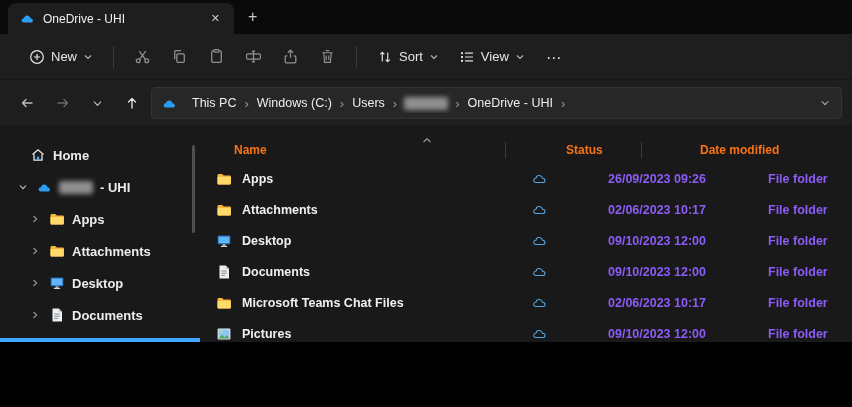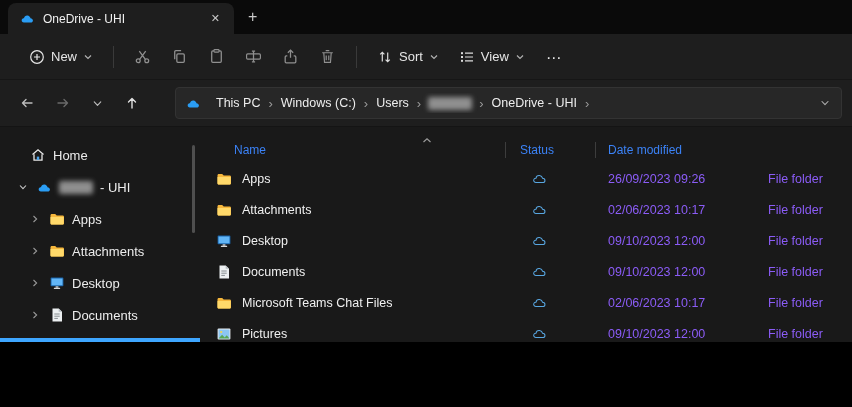--- a/index.html
+++ b/index.html
@@ -28,44 +28,44 @@
   .sep { width:1px; height:22px; background:#3a3a3a; margin:0 9px; flex:none; }
   .chev-mini { display:flex; color:#b0b0b0; }
   .ellipsis { font-size:16px; letter-spacing:1px; padding:2px 10px 8px; }
   .icon { display:flex; align-items:center; }
   .icon svg { display:block; }
   
   .addressrow { height:47px; background:#1e1e1e; display:flex; align-items:center;
                 padding:0 10px; gap:2px; border-bottom:1px solid #141414; }
   .navbtn { padding:6px 9px; color:#bdbdbd; display:flex; border-radius:5px; }
   .navbtn.disabled { color:#6a6a6a; }
-  .address { flex:1; height:32px; margin-left:24px; background:#272727;
+  .address { flex:1; height:32px; margin-left:0; background:#272727;
              border:1px solid #333; border-radius:4px; display:flex; align-items:center;
              padding:0 10px; gap:2px; font-size:12.5px; }
   .crumbs { display:flex; align-items:center; flex:1; overflow:hidden; }
   .crumb { padding:3px 7px; border-radius:3px; white-space:nowrap; color:#ededed; }
   .crumb-sep { color:#9a9a9a; padding:0 1px; font-size:13px; }
   .addr-chev { margin-left:auto; color:#b0b0b0; display:flex; }
   .redacted { display:inline-block; width:44px; height:13px; border-radius:2px;
               background:#8f8f8f; filter:blur(2.5px); margin:0 6px; flex:none; }
   
-  .content { display:flex; height:calc(100% - 127px); position:relative; }
+  .content { display:flex; height:calc(100% - 127px); position:relative;font-weight:bold; }
   .sidebar { width:200px; flex:none; padding-top:12px; position:relative; }
   .side-item { height:32px; display:flex; align-items:center; gap:7px;
                padding:0 6px 0 12px; margin:0 4px; border-radius:4px; font-size:13px; }
   .side-item .chev { width:14px; display:flex; justify-content:center; flex:none; }
   .side-item.child { padding-left:24px; }
   .side-label { white-space:nowrap; overflow:hidden; color:#ececec; }
   .side-scrollthumb { position:absolute; right:5px; top:18px; width:3px; height:88px;
                       background:#4f4f4f; border-radius:2px; }
   .side-accent { position:absolute; left:0; bottom:0; width:200px; height:4px; background:#3ea6ff; }
   
   .main { flex:1; padding-top:10px; min-width:0; }
   .flheader { display:grid; grid-template-columns:306px 90px 160px 1fr; height:26px;
-              align-items:center; color:#3b82f6; font-size:12px; position:relative; }
+              align-items:center; color:#f97316; font-size:12px; position:relative;gap:46px; }
   .hcell { position:relative; height:100%; display:flex; align-items:center; }
   .hcell.name { padding-left:34px; } .hcell.status { padding-left:14px; }
   .hcell.date { padding-left:12px; } .hcell.type { padding-left:12px; }
   .hcell:not(:last-child)::after { content:""; position:absolute; right:0; top:5px;
                                    height:16px; width:1px; background:#3d3d3d; }
   .sort-caret { position:absolute; left:222px; top:-4px; color:#9a9a9a; }
   .row { display:grid; grid-template-columns:306px 90px 160px 1fr; height:31px; align-items:center; font-size:12.5px; }
   .name-cell { display:flex; align-items:center; gap:10px; padding-left:16px; color:#f0f0f0;
                white-space:nowrap; overflow:hidden; }
   .status-cell { padding-left:26px; display:flex; }

